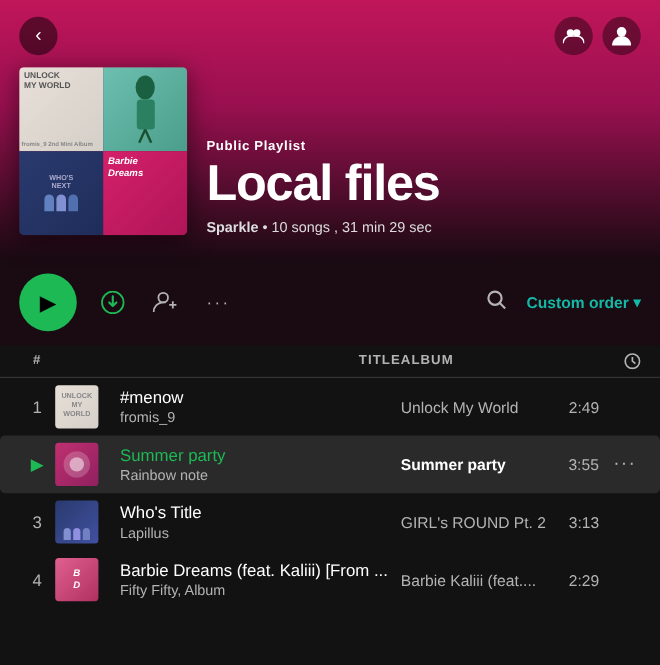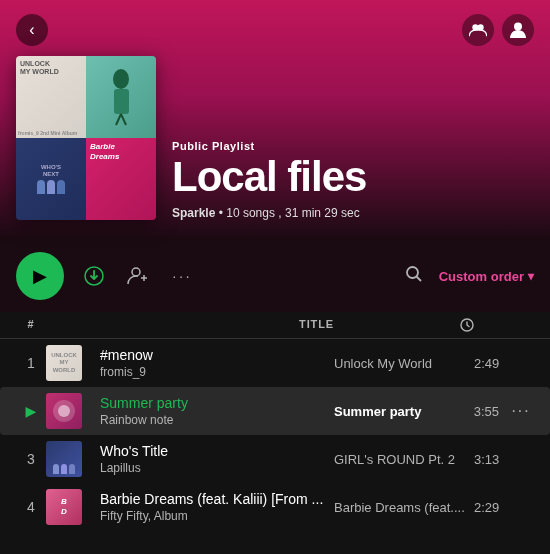--- a/index.html
+++ b/index.html
@@ -59,21 +59,21 @@
 
     
     .playlist-info {
       display: flex;
       align-items: flex-end;
       padding: 0 16px 20px 16px;
       gap: 16px;
     }
     .playlist-cover {
       width: 140px;
-      height: 164px;
+      height: 140px;
       flex-shrink: 0;
       display: grid;
       grid-template-columns: 1fr 1fr;
       grid-template-rows: 1fr 1fr;
       border-radius: 4px;
       overflow: hidden;
       box-shadow: 0 4px 20px rgba(0,0,0,0.5);
     }
     .cover-cell {
       overflow: hidden;
@@ -183,21 +183,21 @@
       font-size: 18px;
       border: none;
       background: transparent;
     }
     .custom-order-btn {
       display: flex;
       align-items: center;
       gap: 4px;
       background: transparent;
       border: none;
-      color: #ec4899;
+      color: #14b8a6;
       font-size: 13px;
       cursor: pointer;
       font-weight: 600;
     }
 
     
     .table-header {
       display: grid;
       grid-template-columns: 30px 36px 1fr 140px 60px;
       padding: 6px 16px;
@@ -399,20 +399,21 @@
   <button class="custom-order-btn">
     <span>Custom order</span>
     <span style="font-size:12px;">▾</span>
   </button>
 </div>
 
 <div class="table-header">
   <div class="col-num">#</div>
   <div class="col-img"></div>
   <div class="col-title">Title</div>
+  <div class="col-album">Album</div>
   <div class="col-time">
     <svg width="14" height="14" viewBox="0 0 14 14" fill="none" stroke="#b3b3b3" stroke-width="1.4">
       <circle cx="7" cy="7" r="6"></circle>
       <polyline points="7,3.5 7,7 9.5,9"></polyline>
     </svg>
   </div>
 </div>
 
 <div class="track-list">
 
@@ -474,17 +475,17 @@
     <div class="track-num">
       <span class="track-num-static">4</span>
     </div>
     <div class="track-thumb track-4-thumb" style="display:flex;align-items:center;justify-content:center;">
       <div style="font-size:8px;color:#fff;font-weight:bold;font-style:italic;text-align:center;line-height:1.2;">B<br>D</div>
     </div>
     <div class="track-info">
       <div class="track-name">Barbie Dreams (feat. Kaliii) [From ...</div>
       <div class="track-artist">Fifty Fifty, Album</div>
     </div>
-    <div class="track-album">Barbie Dreams (feat....</div>
+    <div class="track-album">Barbie Kaliii (feat....</div>
     <div class="track-duration">2:29</div>
   </div>
 
 </div>
 
 </body></html>

